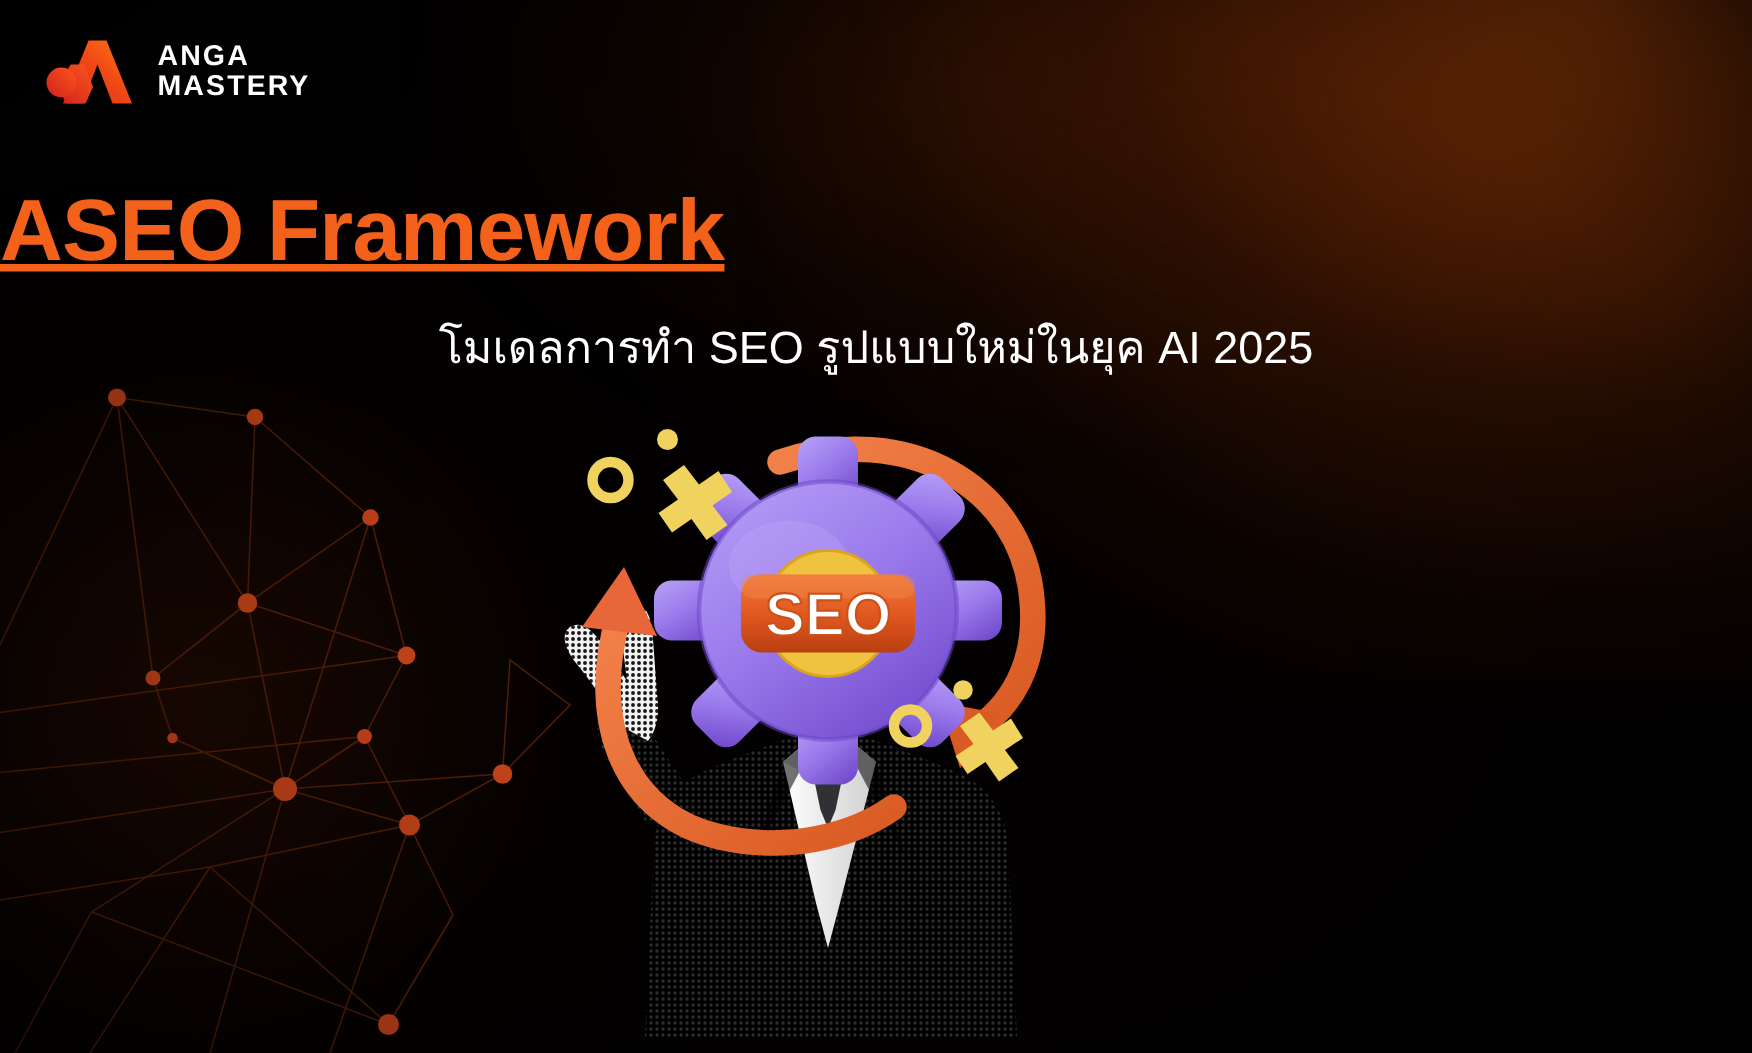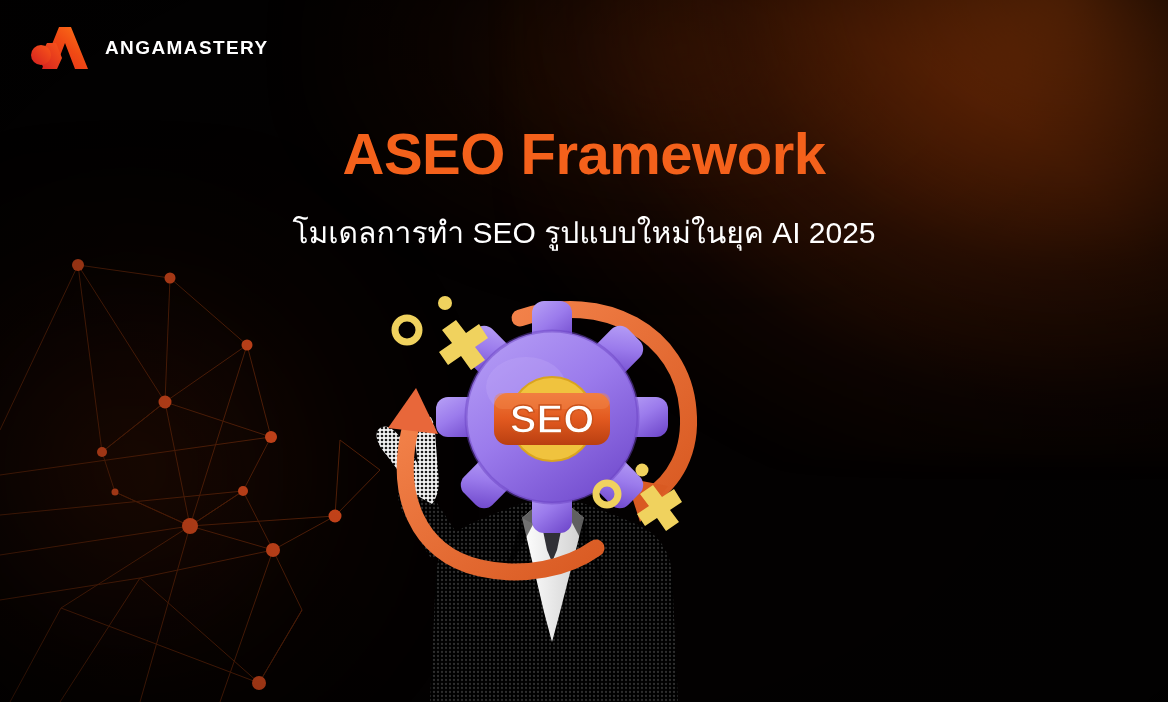--- a/index.html
+++ b/index.html
@@ -90,59 +90,59 @@
     position: absolute;
     top: 24px;
     left: 30px;
     display: flex;
     align-items: center;
     gap: 13px;
   }
   .logo-mark { width: 62px; height: 48px; display: block; }
   .logo-words {
     display: flex;
-    flex-direction: row;
+    flex-direction: column;
     line-height: 1.04;
   }
   .logo-words span {
     color: #ffffff;
     font-size: 19px;
     font-weight: bold;
     letter-spacing: 1.4px;
   }
 
   
   .title {
     position: absolute;
     top: 125px;
     left: 0;
     width: 1168px;
-    text-align: center;
     color: #F4611B;
     font-size: 58px;
     font-weight: bold;
     letter-spacing: -0.5px;
     line-height: 1;
+    text-decoration: underline;
   }
   .subtitle {
     position: absolute;
     top: 215px;
     left: 0;
     width: 1168px;
     text-align: center;
     color: #ffffff;
     font-size: 30px;
     font-weight: normal;
     line-height: 1.22;
   }
 
   
   .hero {
     position: absolute;
-    top: 282px;
+    top: 272px;
     left: 352px;
     width: 400px;
     height: 420px;
   }
   .hero-svg { width: 400px; height: 420px; display: block; }
 </style>
 </head>
 <body>
 
 <div id="banner">

